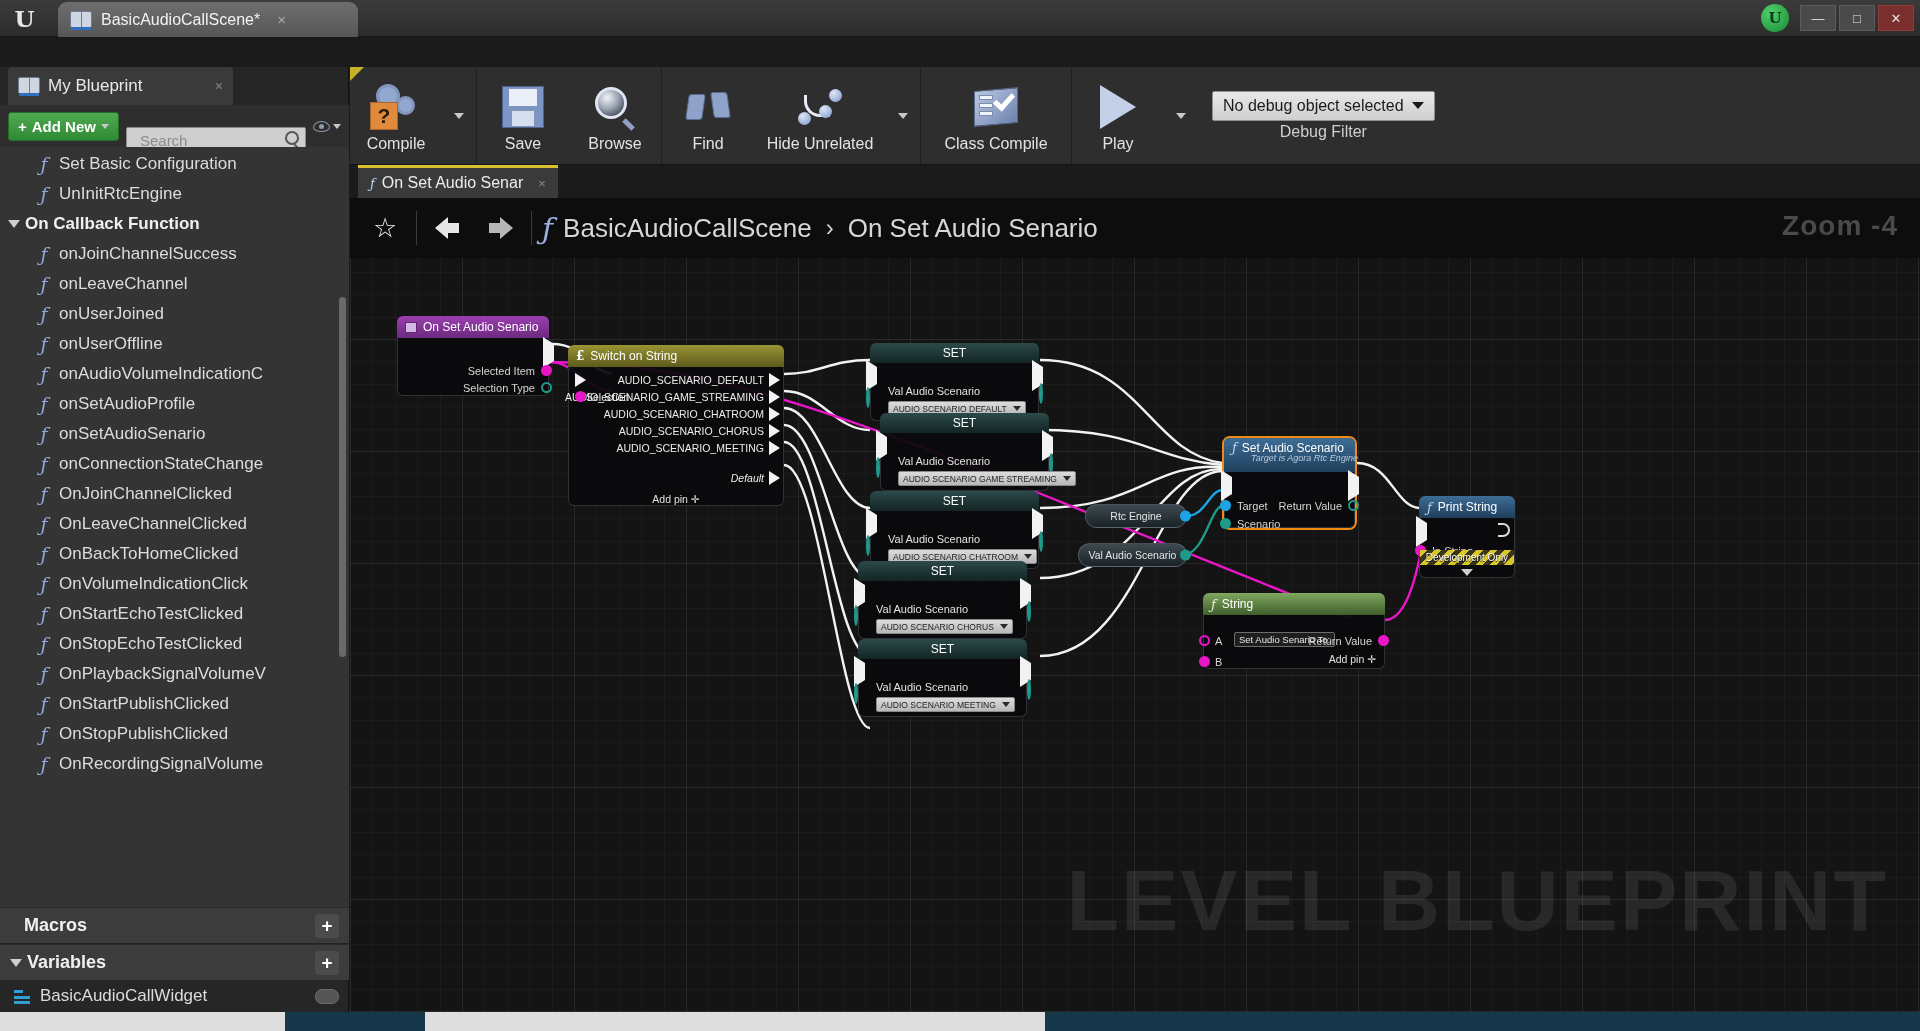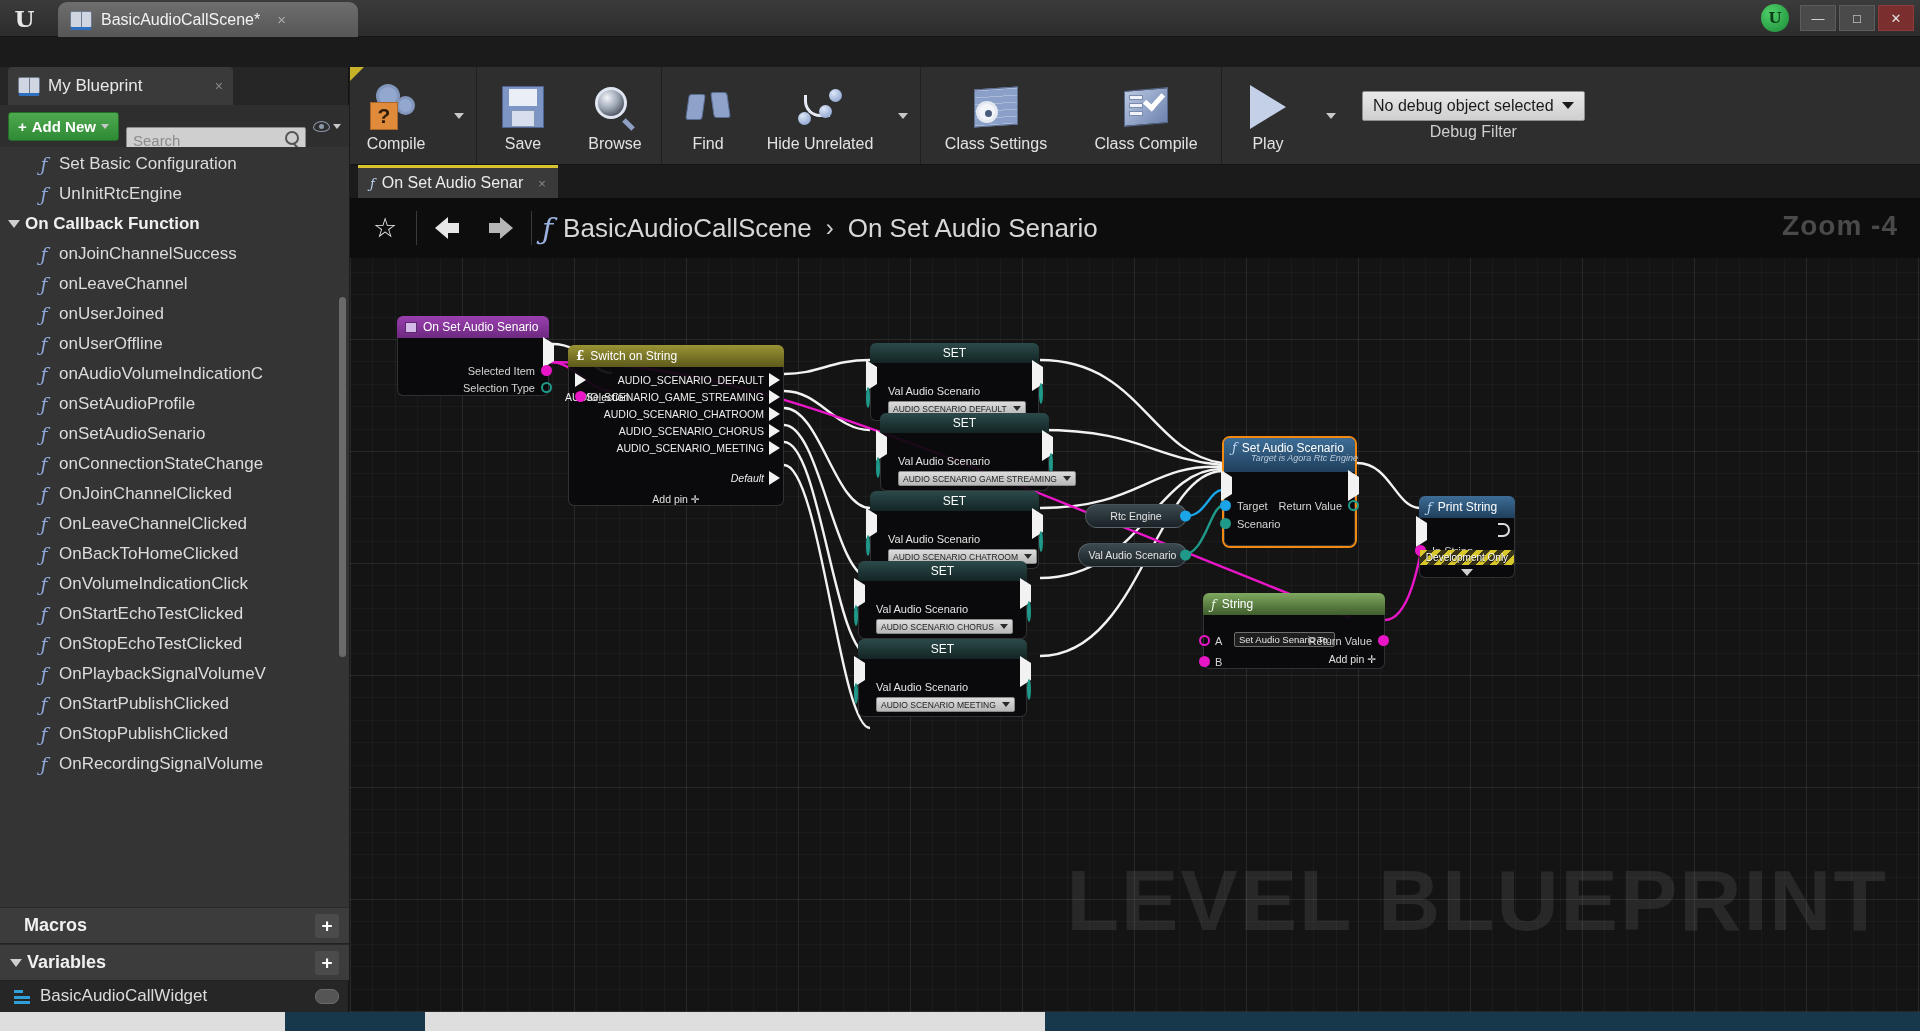--- a/index.html
+++ b/index.html
@@ -89,21 +89,21 @@
     position: absolute; left: 0; top: 38px; width: 349px; height: 42px;
     background: #2e2e2e; display: flex; align-items: center; padding: 0 8px; gap: 7px;
   }
   .add-new-btn {
     background: linear-gradient(#4fa94f, #2f8a35); border: 1px solid #256c2a;
     border-radius: 3px; color: #fff; font-size: 15px; font-weight: bold;
     padding: 5px 9px; display: flex; align-items: center; gap: 5px; white-space: nowrap;
   }
   .search-box {
     flex: 1; height: 27px; background: #cfcfcf; border: 1px solid #8b8b8b;
-    border-radius: 2px; display: flex; align-items: center; padding: 0 6px;
+    border-radius: 2px; display: flex; align-items: center; padding: 0 13px;
     color: #8b8b8b; font-size: 15px; position: relative; margin-top: 28px;
   }
   .search-mag {
     position: absolute; right: 6px; top: 3px; width: 14px; height: 14px;
     border: 2px solid #555; border-radius: 50%;
   }
   .search-mag:after {
     content: ""; position: absolute; right: -4px; bottom: -5px;
     width: 8px; height: 2px; background: #555; transform: rotate(45deg);
   }
@@ -402,21 +402,21 @@
   .combo-caret { width: 0; height: 0; border-left: 4px solid transparent; border-right: 4px solid transparent; border-top: 5px solid #2a2a2a; margin-left: auto; }
 
   
   .n-fn .node-hdr { background: linear-gradient(#3d6d96, #1f3f5c); }
   .fn-ico-s { font-family: "DejaVu Serif", serif; font-style: italic; font-size: 13px; color: #bcd4f0; }
 
   .n-setaudio { left: 872px; top: 178px; width: 135px; border: 2px solid #f08a12; border-radius: 8px; }
   .n-setaudio .node-hdr { height: 34px; flex-direction: column; align-items: flex-start; gap: 0; padding-top: 2px; border-radius: 5px 5px 0 0;}
   .hdr-sub { font-size: 9px; font-style: italic; color: #b9c9da; padding-left: 19px; margin-top: -2px; }
   .hdr-main { display: flex; align-items: center; gap: 5px; font-size: 12px; }
-  .n-setaudio .node-body { height: 74px; position: relative; }
+  .n-setaudio .node-body { height: 56px; position: relative; }
 
   .n-print { left: 1069px; top: 238px; width: 96px; }
   .n-print .node-body { height: 60px; position: relative; }
   .dev-only {
     position: absolute; left: 0; right: 0; bottom: 12px; height: 15px;
     background: repeating-linear-gradient(135deg, #d8c72a 0 5px, #3a3518 5px 10px);
     display: flex; align-items: center; justify-content: center;
     font-size: 10px; color: #fff; text-shadow: 0 1px 1px #000;
   }
   .dev-caret {
@@ -674,29 +674,20 @@
             </div>
         </div>
         <div class="tb-label">Hide Unrelated</div>
       </div>
       <div class="tb-drop">
           <span class="caret"></span>
         </div>
     </div>
 
     <div class="tb-group">
-      <div class="tb-btn wider">
-        <div class="tb-icon">
-          <div class="ico-cls">
-              <div class="sheet"></div>
-              <div class="cog"></div>
-            </div>
-        </div>
-        <div class="tb-label">Class Settings</div>
-      </div>
       <div class="tb-btn wider">
         <div class="tb-icon">
           <div class="ico-def">
               <div class="bg"></div>
               <div class="line l1"></div>
               <div class="line l2"></div>
               <div class="line l3"></div>
               <div class="chk"></div>
             </div>
         </div>

